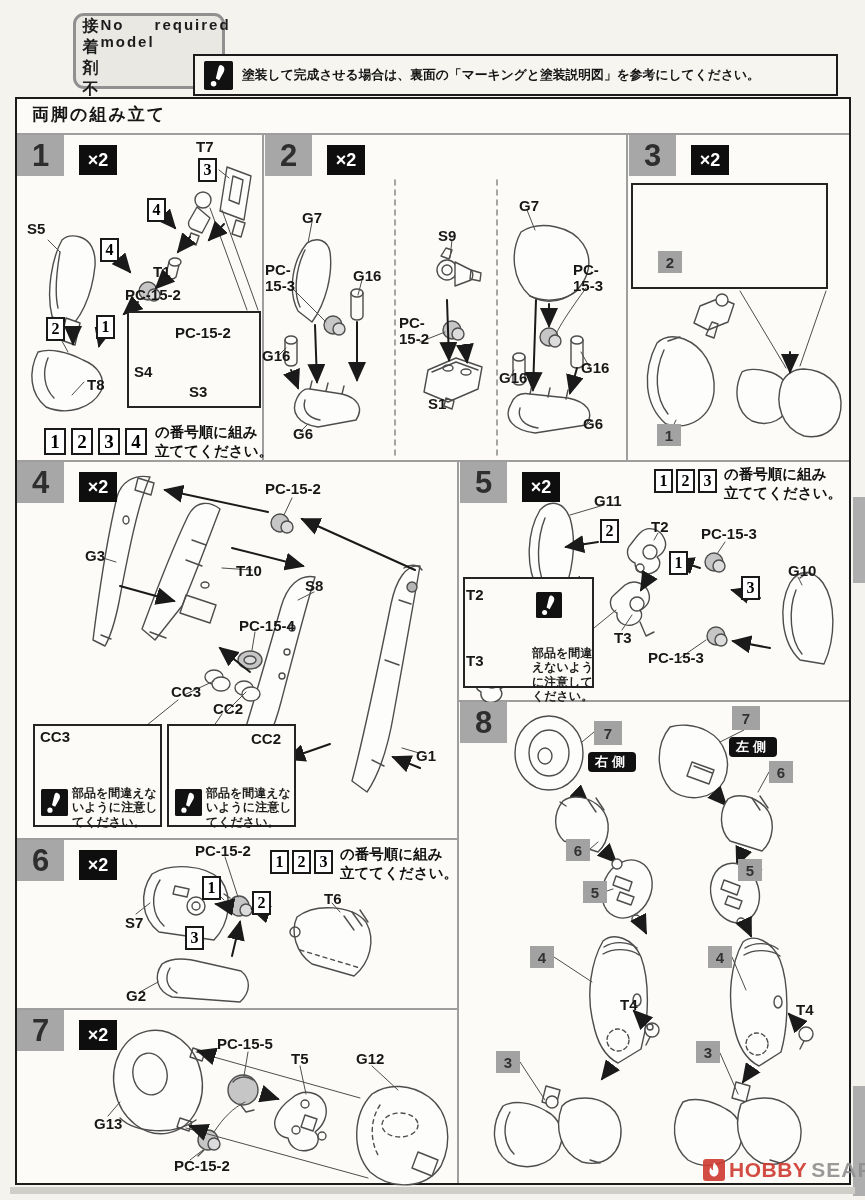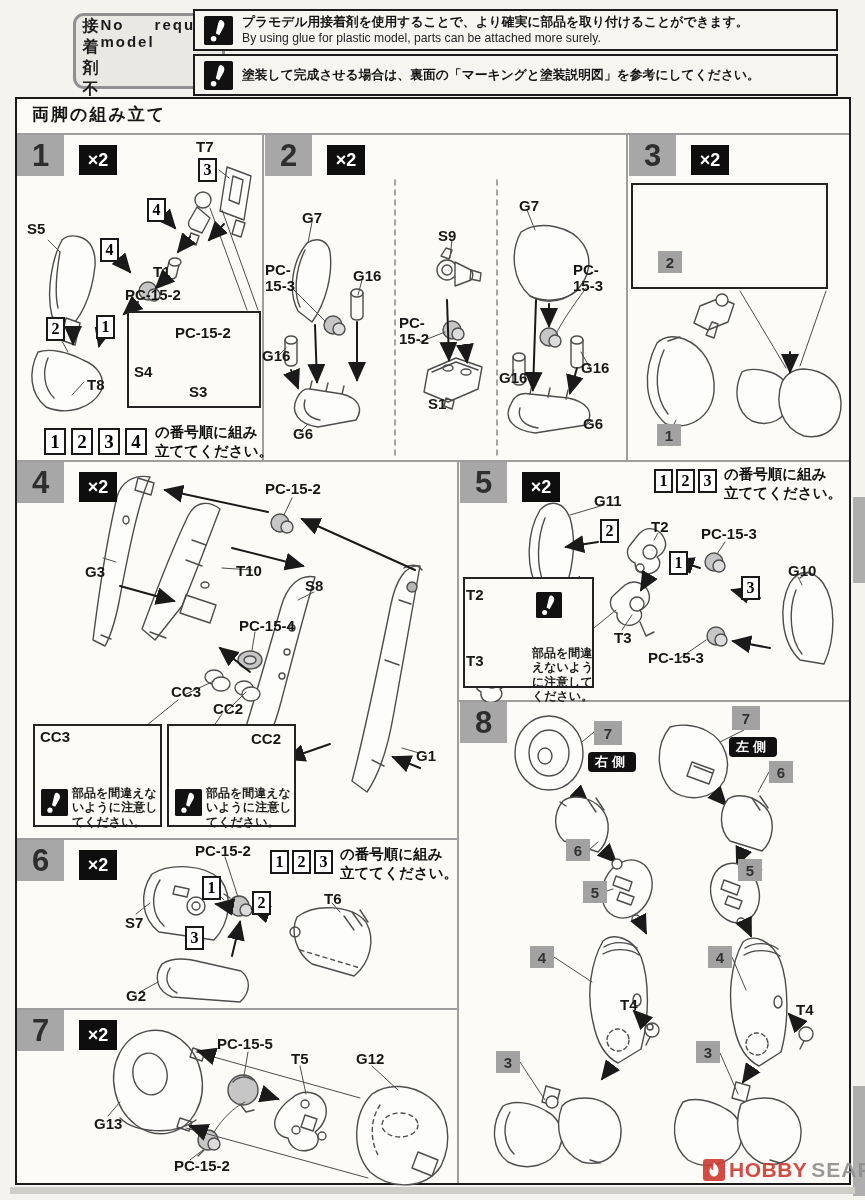--- a/index.html
+++ b/index.html
@@ -61,31 +61,20 @@
   <div class="strip" style="left:853px;top:497px;width:12px;height:86px;"></div>
   <div class="strip" style="left:853px;top:1086px;width:12px;height:110px;"></div>
   <div class="shadow"></div>
 
   <div class="noglue">
     <span class="jp">接着剤不要</span>
     <span class="en">No model</span>
     <span class="en">required</span>
   </div>
 
-  <div class="notebox" style="top:9px;">
-    <span class="cicon" style="position:static;"><svg width="29" height="29" viewBox="0 0 26 26">
-          <rect width="26" height="26" rx="1.5" fill="#111"></rect>
-          <path d="M15.2 3.6 C18 4.4 19 6.8 17.8 9.6 L13.6 17.2 L10.6 15.6 L12.6 7.2 C13.1 5 13.9 3.3 15.2 3.6 Z" fill="#fff"></path>
-          <circle cx="8.6" cy="20.4" r="2.5" fill="#fff"></circle>
-        </svg></span>
-    <div class="notecol">
-      <span class="note-jp">プラモデル用接着剤を使用することで、より確実に部品を取り付けることができます。</span>
-      <span class="note-en">By using glue for plastic model, parts can be attached more surely.</span>
-    </div>
-  </div>
   <div class="notebox" style="top:54px;">
     <span class="cicon" style="position:static;"><svg width="29" height="29" viewBox="0 0 26 26">
           <rect width="26" height="26" rx="1.5" fill="#111"></rect>
           <path d="M15.2 3.6 C18 4.4 19 6.8 17.8 9.6 L13.6 17.2 L10.6 15.6 L12.6 7.2 C13.1 5 13.9 3.3 15.2 3.6 Z" fill="#fff"></path>
           <circle cx="8.6" cy="20.4" r="2.5" fill="#fff"></circle>
         </svg></span>
     <div class="notecol">
       <span class="note-jp">塗装して完成させる場合は、裏面の「マーキングと塗装説明図」を参考にしてください。</span>
     </div>
   </div>
@@ -424,21 +413,21 @@
   <span class="pl" style="left:573px;top:262px;">PC-
 15-3</span>
   <span class="pl" style="left:499px;top:370px;">G16</span>
   <span class="pl" style="left:581px;top:360px;">G16</span>
   <span class="pl" style="left:583px;top:416px;">G6</span>
 
   <div class="inset" style="left:631px;top:183px;width:197px;height:106px;"></div>
   <div class="gb" style="left:658px;top:251px;">2</div>
   <div class="gb" style="left:657px;top:424px;">1</div>
 
-  <span class="pl" style="left:85px;top:564px;">G3</span>
+  <span class="pl" style="left:85px;top:548px;">G3</span>
   <span class="pl" style="left:265px;top:481px;">PC-15-2</span>
   <span class="pl" style="left:236px;top:563px;">T10</span>
   <span class="pl" style="left:305px;top:578px;">S8</span>
   <span class="pl" style="left:239px;top:618px;text-align:center;">PC-15-4</span>
   <span class="pl" style="left:171px;top:684px;">CC3</span>
   <span class="pl" style="left:213px;top:701px;">CC2</span>
   <span class="pl" style="left:416px;top:748px;">G1</span>
   <div class="inset" style="left:33px;top:724px;width:129px;height:103px;"></div>
   <span class="pl" style="left:40px;top:729px;">CC3</span>
   <span class="cicon" style="left:41px;top:789px;"><svg width="27" height="27" viewBox="0 0 26 26">

